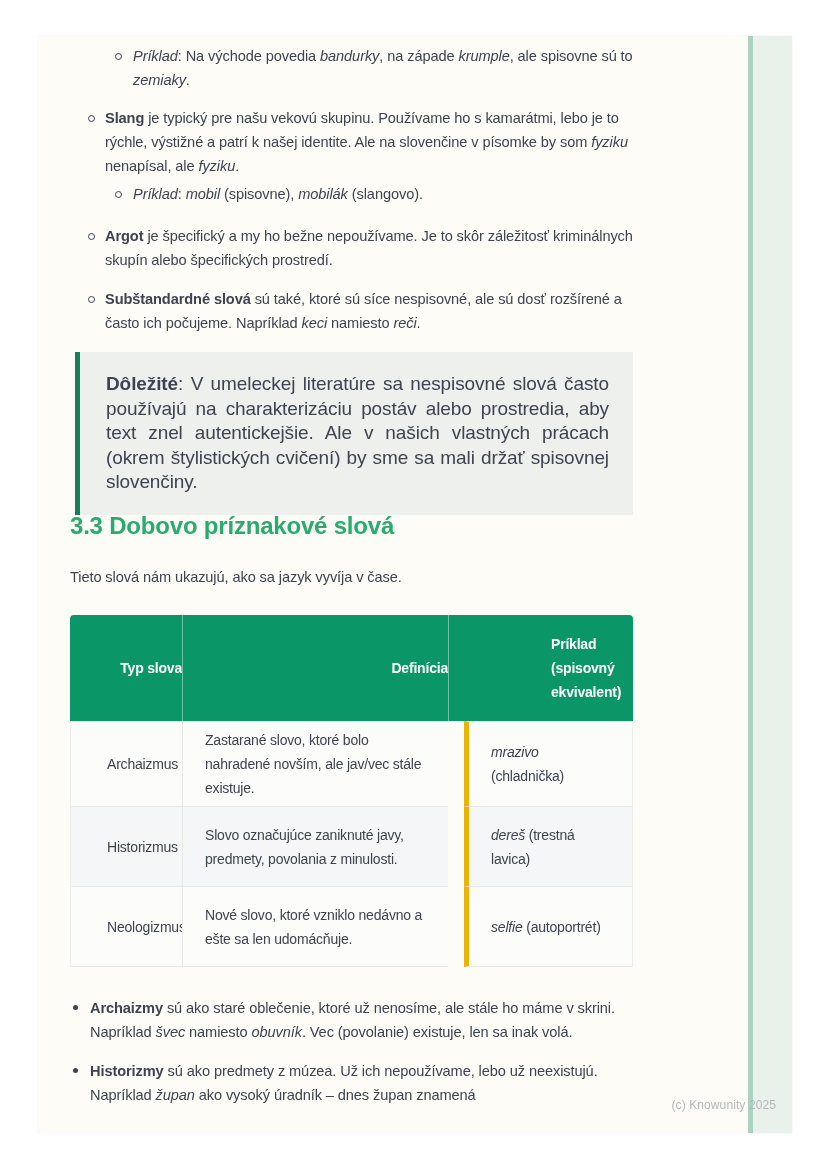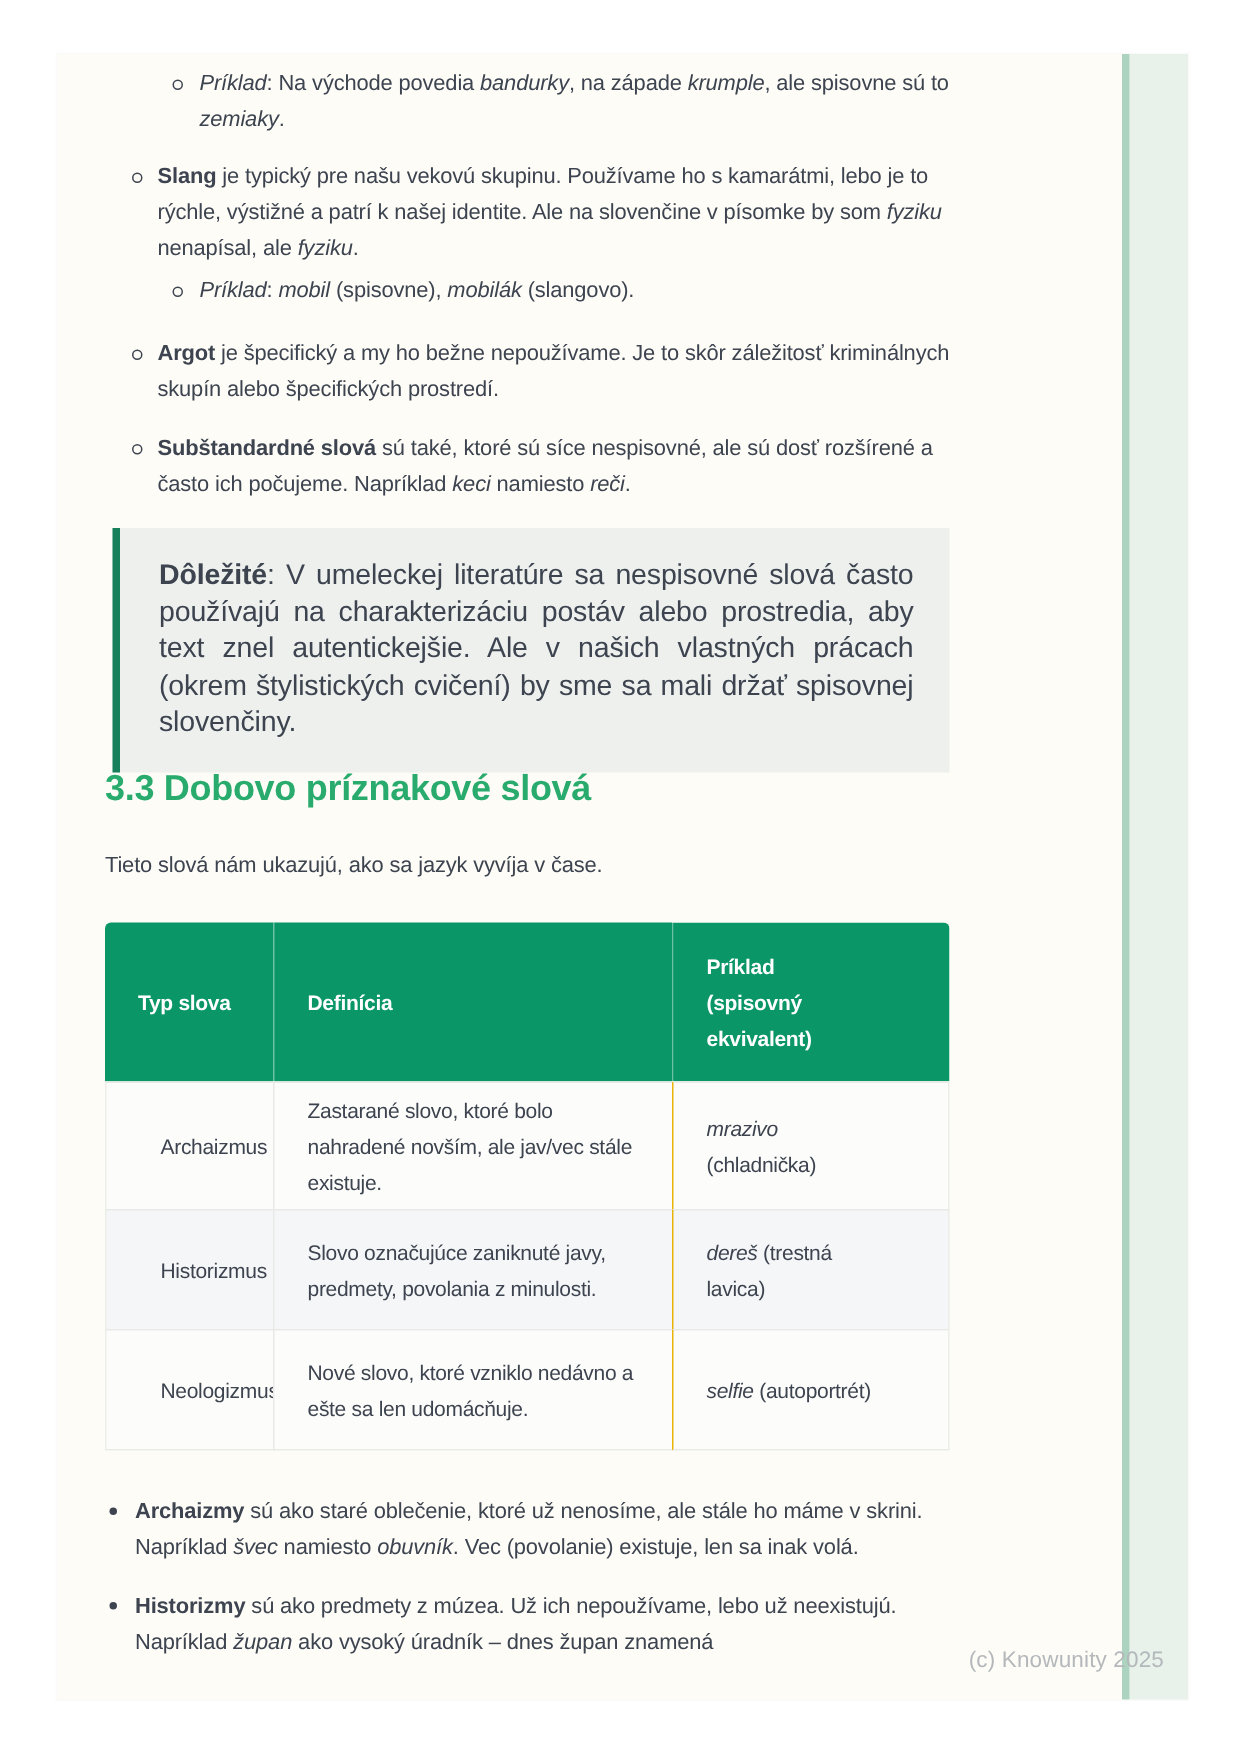--- a/index.html
+++ b/index.html
@@ -39,36 +39,36 @@
     font-size:24px;line-height:32px;font-weight:700;color:#29ab6d;letter-spacing:-0.2px;
   }
   .intro{position:absolute;left:32px;top:529px;}
   .doc-table{position:absolute;left:32px;top:579px;width:563px;}
   .t-grid{
     display:grid;grid-template-columns:112px 266px 185px;
     grid-template-rows:106px 85px 80px 81px;
     font-size:14px;line-height:24px;letter-spacing:-0.2px;
   }
   .cell{display:flex;align-items:center;box-sizing:border-box;padding-left:22px;}
-  .th{background:#0b9668;color:#ffffff;font-weight:700;}
+  .th{background:#0b9668;color:#ffffff;font-weight:700;justify-content:flex-end;}
   .th.sep{border-left:1px solid rgba(255,255,255,0.4);}
   .th.first{border-radius:4px 0 0 0;}
   .th.last{border-radius:0 4px 0 0;}
   .th .wrapnarrow{display:block;max-width:82px;}
   .td{border-top:1px solid #e9eae7;background:#fcfcfa;}
   .td.alt{background:#f5f6f7;}
   .td.c2{padding-right:14px;border-left:1px solid #e9eae7;justify-content:center;}
-  .td.c3{border-left:1px solid #eab308;}
+  .td.c3{border-left:5px solid #eab308;margin-left:16px;}
   .td.c3 .wrapnarrow{display:block;max-width:110px;}
   .td.bl{border-left:1px solid #eceee9;padding-left:36px;}
   .td.br{border-right:1px solid #eceee9;}
   .td.bb{border-bottom:1px solid #e9eae7;}
   .watermark{
     position:absolute;right:52px;top:1098px;
-    font-size:15px;color:#b4b8bb;letter-spacing:0.1px;z-index:5;
+    font-size:12px;color:#b4b8bb;letter-spacing:0.1px;z-index:5;
   }
 </style>
 </head>
 <body>
 
 <div class="canvas">
   <div class="page">
     <div class="strip-light"></div>
     <div class="strip-line"></div>
 

